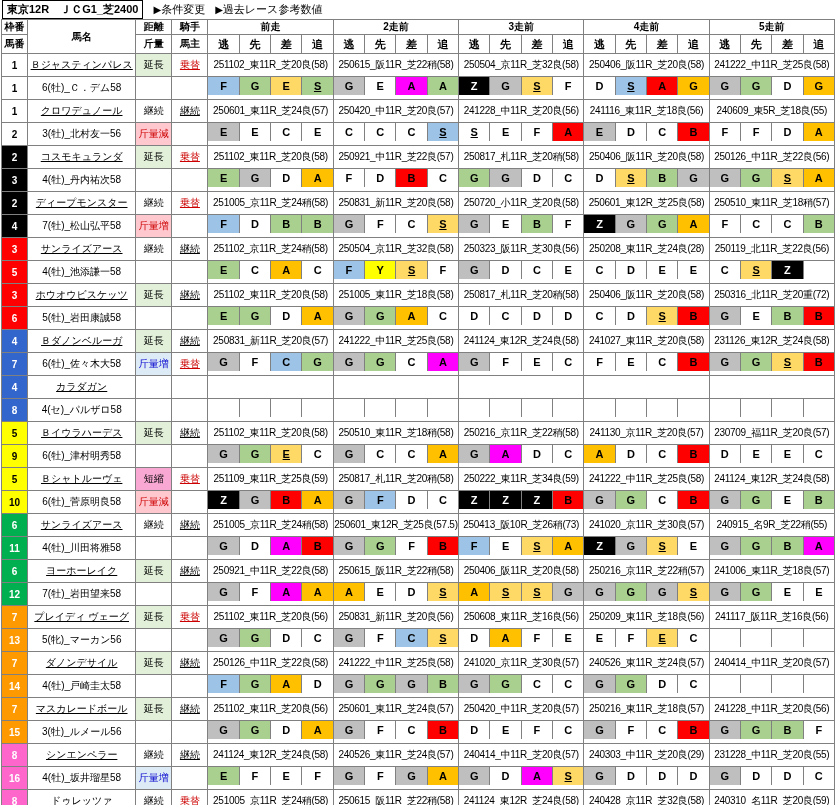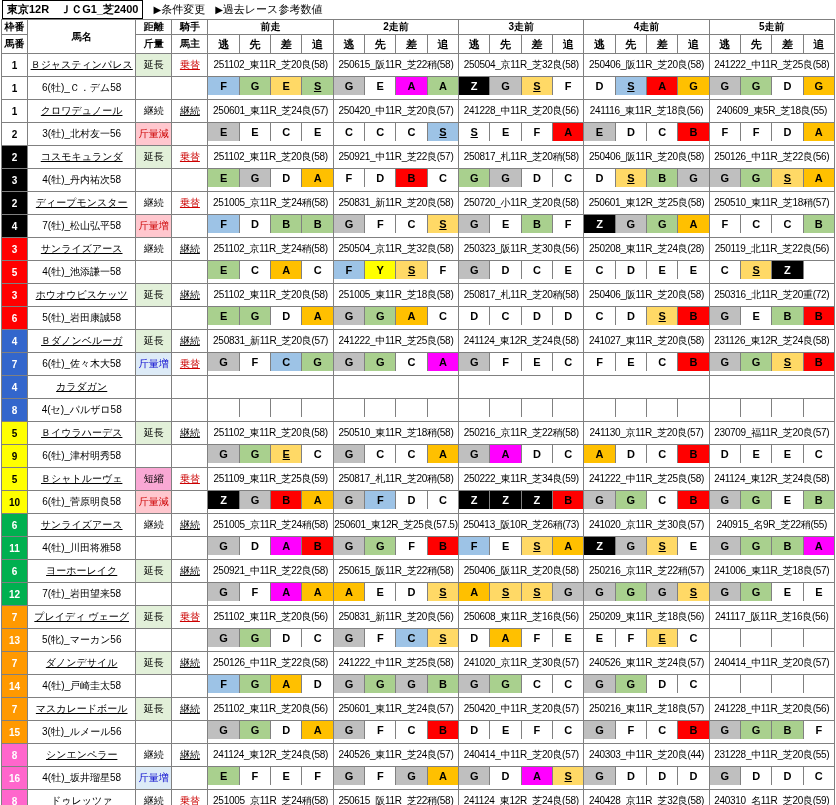--- a/index.html
+++ b/index.html
@@ -988,21 +988,21 @@
           </td>
         </tr>
         <tr>
           <td class="wk" style="background: rgb(255, 102, 204); color: rgb(255, 255, 255);">8</td>
           <td class="namecell horse-top">シンエンペラー</td>
           <td class="tag" style="background: rgb(255, 255, 255);">継続</td>
           <td class="tag u" style="background: rgb(255, 255, 255); color: rgb(0, 0, 0);">継続</td>
           <td class="runinfo">241124_東12R_芝24良(58)</td>
           <td class="runinfo">240526_東11R_芝24良(57)</td>
           <td class="runinfo">240414_中11R_芝20良(57)</td>
-          <td class="runinfo">240303_中11R_芝20良(44)</td>
+          <td class="runinfo">240303_中11R_芝20良(29)</td>
           <td class="runinfo">231228_中11R_芝20良(55)</td>
         </tr>
         <tr>
           <td class="um" style="background: rgb(255, 102, 204); color: rgb(255, 255, 255);">16</td>
           <td class="namecell horse-bot">4(牡)_坂井瑠星58</td>
           <td class="tag" style="background: rgb(221, 235, 247); color: rgb(0, 0, 204);">斤量増</td>
           <td class="tag u" style="color: rgb(0, 0, 0);"></td>
           <td class="quadcell">
             <div class="quad">
               <div class="q" style="background: rgb(169, 208, 142);">E</div>

